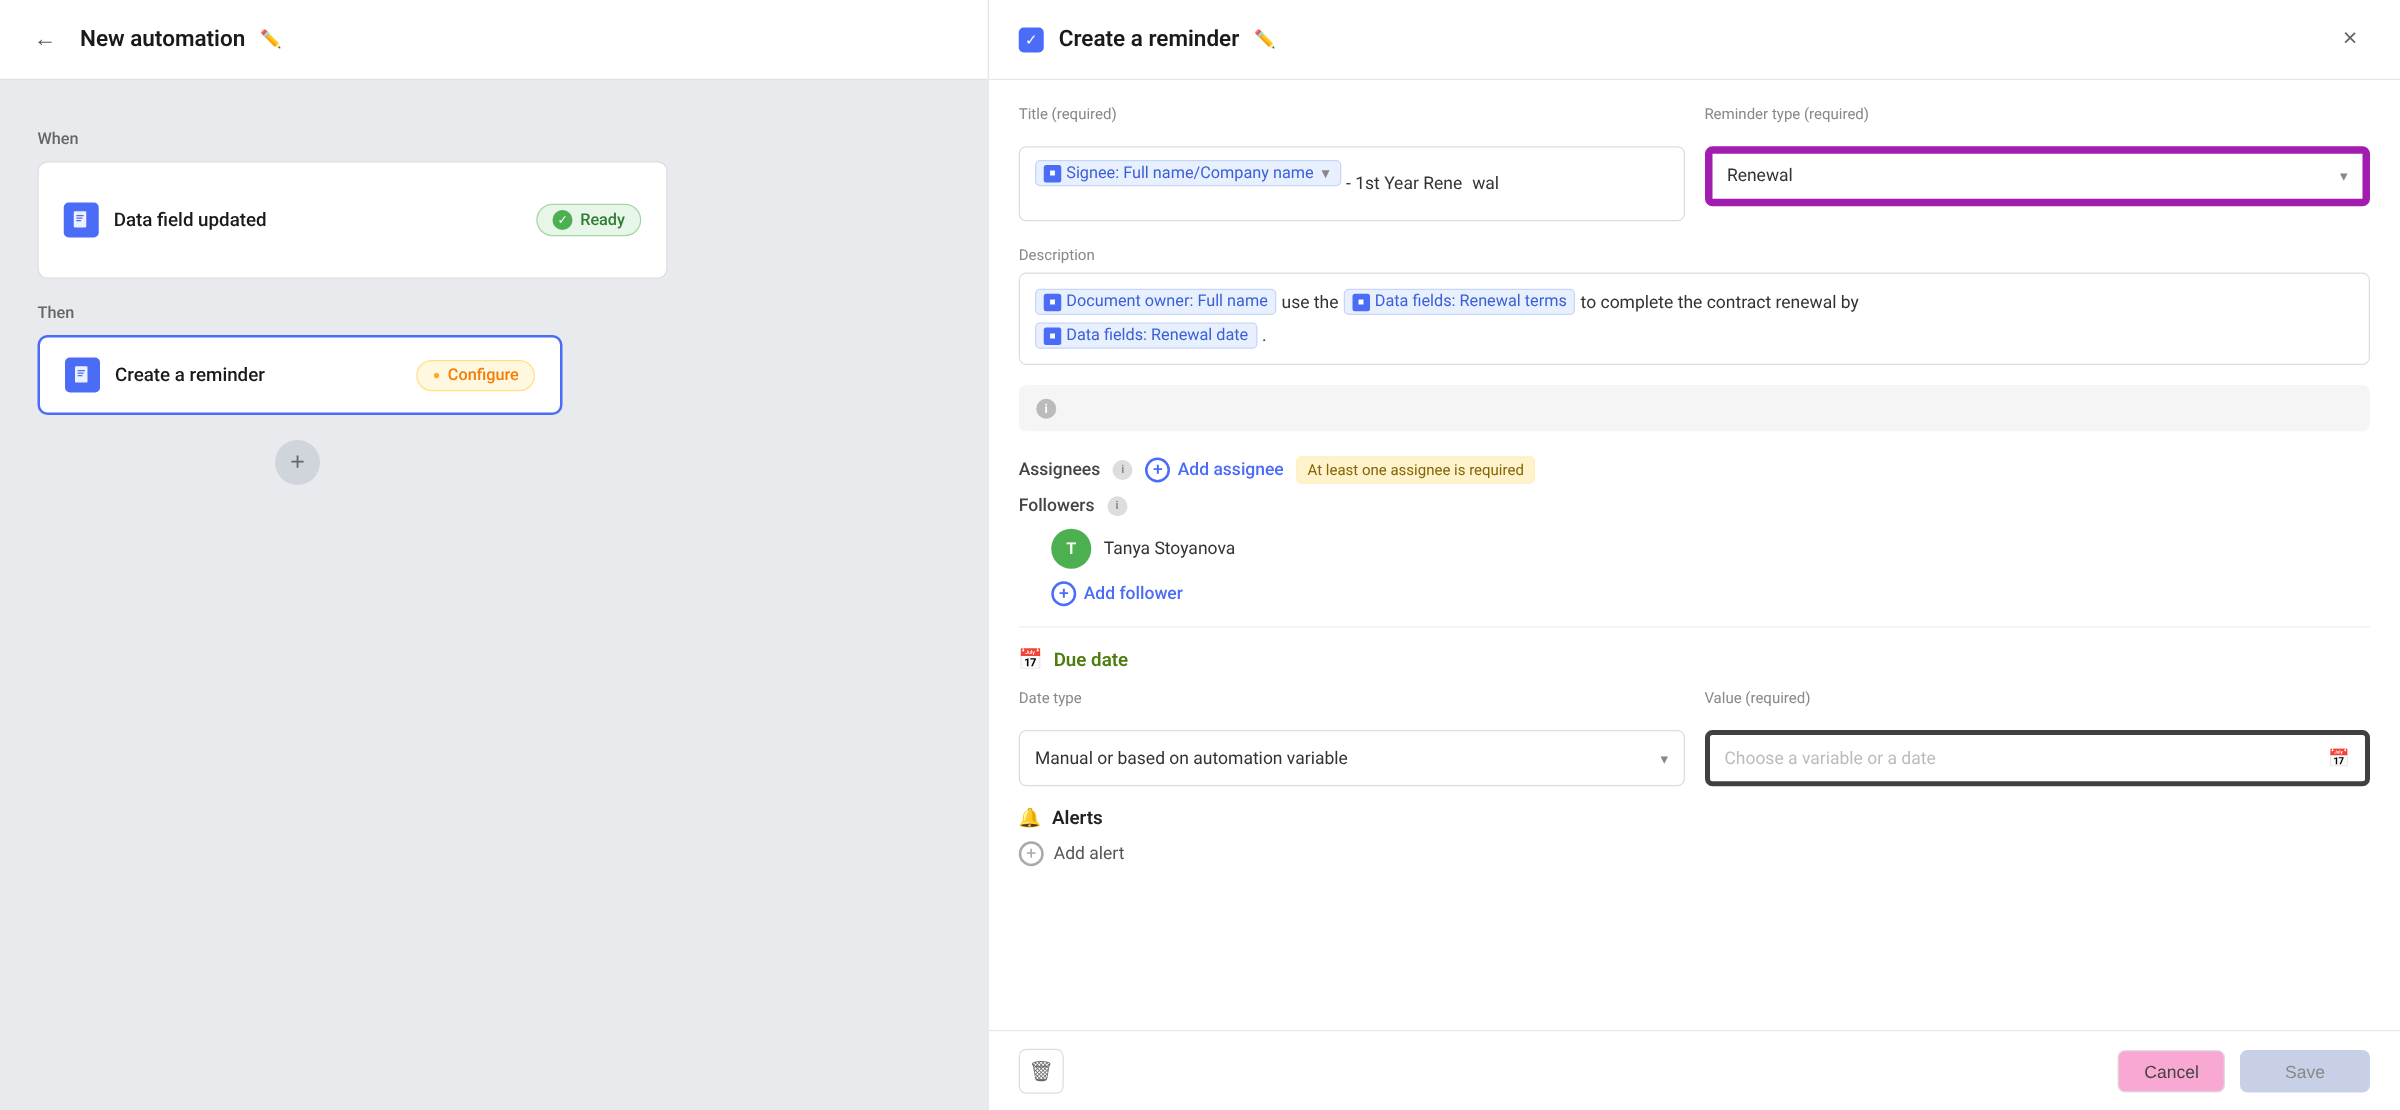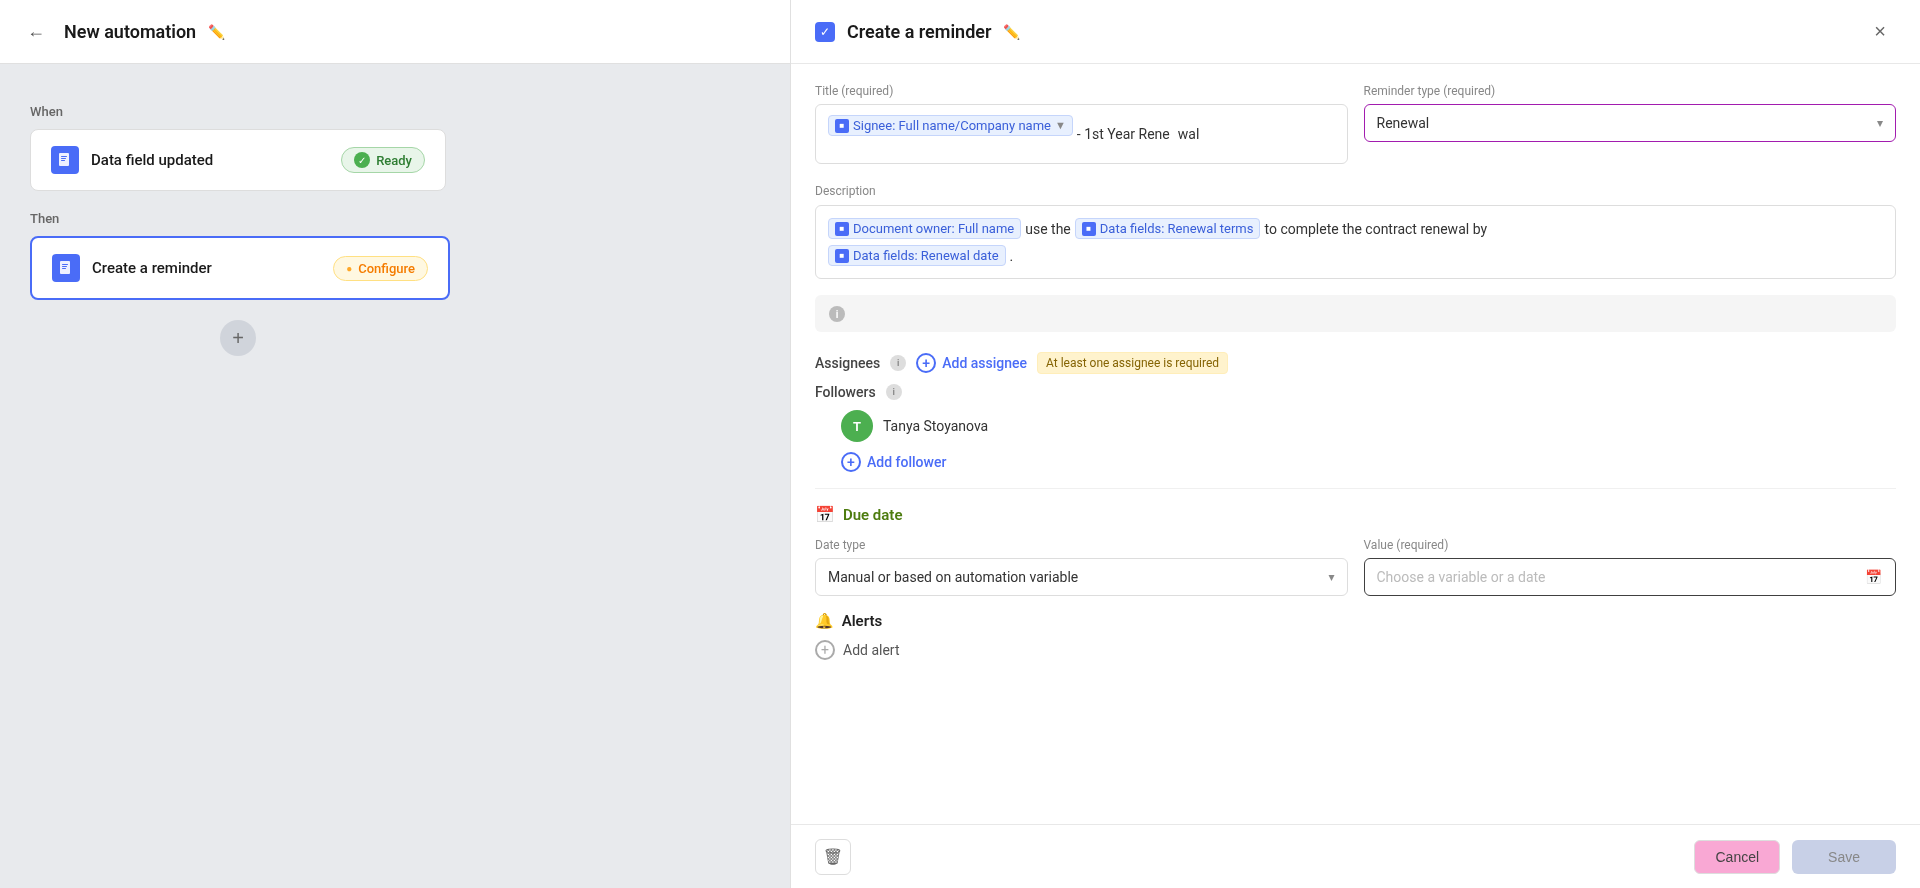--- a/index.html
+++ b/index.html
@@ -47,26 +47,26 @@
     .section-label {
       font-size: 13px;
       color: #666;
       margin-bottom: 10px;
       font-weight: 500;
     }
     .trigger-card {
       background: #fff;
       border: 1px solid #ddd;
       border-radius: 8px;
-      padding: 16px 20px;
+      padding: 32px 20px;
       display: flex;
       align-items: center;
       justify-content: space-between;
       margin-bottom: 20px;
-      width: 416px;
+      width: 504px;
     }
     .trigger-left {
       display: flex;
       align-items: center;
       gap: 12px;
     }
     .doc-icon {
       width: 28px; height: 28px;
       background: #4a6cf7;
       border-radius: 4px;
@@ -195,21 +195,21 @@
     
     .form-row {
       display: flex;
       gap: 16px;
       margin-bottom: 16px;
     }
     .form-group {
       flex: 1;
       display: flex;
       flex-direction: column;
-      gap: 6px;
+      gap: 19px;
     }
     .form-label {
       font-size: 12px;
       color: #888;
       font-weight: 400;
     }
     .title-input-box {
       border: 1px solid #ddd;
       border-radius: 6px;
       padding: 10px 12px;
@@ -242,21 +242,21 @@
     }
     .chip-filter {
       color: #888; font-size: 11px;
     }
     .plain-text-inline {
       font-size: 14px; color: #333;
       display: inline;
       align-self: center;
     }
     .select-field {
-      border: 1px solid #a21caf;
+      border: 6px solid #a21caf;
       border-radius: 6px;
       padding: 10px 12px;
       font-size: 14px;
       color: #333;
       background: #fff;
       display: flex;
       align-items: center;
       justify-content: space-between;
       cursor: pointer;
     }
@@ -448,21 +448,21 @@
       border-radius: 6px;
       padding: 10px 12px;
       font-size: 14px;
       color: #333;
       background: #fff;
       display: flex; align-items: center; justify-content: space-between;
       cursor: pointer;
     }
     .value-input {
       flex: 1;
-      border: 1px solid #404040;
+      border: 4px solid #404040;
       border-radius: 6px;
       padding: 10px 12px;
       font-size: 14px;
       color: #aaa;
       background: #fff;
       display: flex; align-items: center; justify-content: space-between;
       cursor: pointer;
     }
   </style>
 </head>

